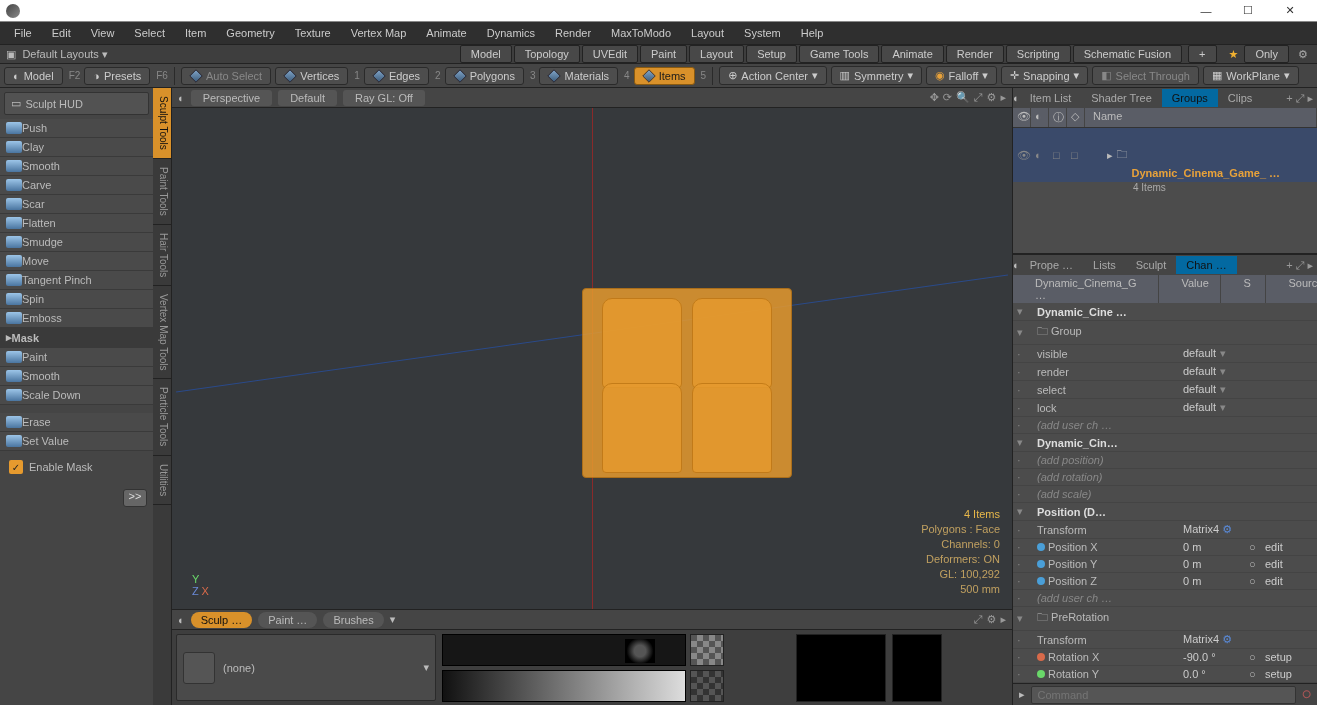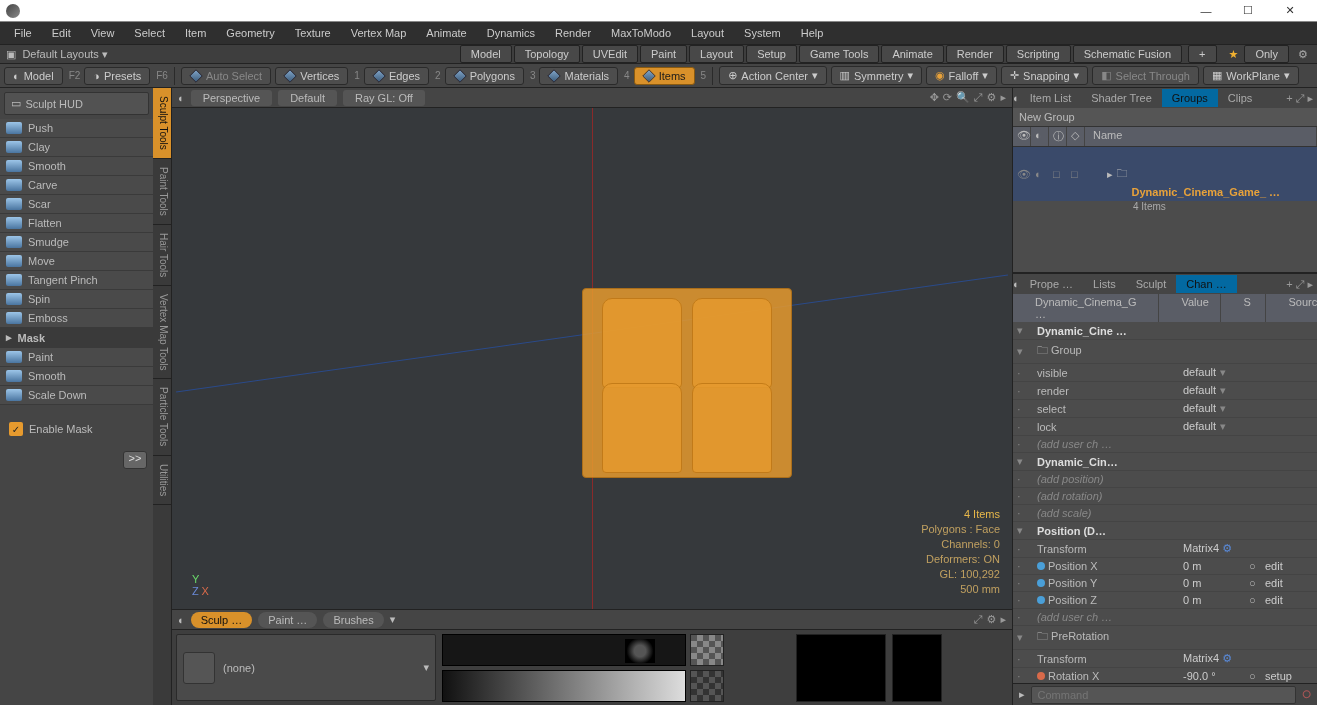--- a/index.html
+++ b/index.html
@@ -24,21 +24,21 @@
 .pill .cube { width:12px;height:12px; background:linear-gradient(135deg,#7fa3c7,#3d5d7d); border:1px solid #223; transform:rotate(45deg) scale(.8); }
 .pill.active { background:#d9912a; color:#1a1a1a; border-color:#8a5a10; }
 .pill.disabled { color:#888; }
 .key { color:#888; margin-left:2px; font-size:10px; }
 .divider { width:1px; height:18px; background:#2a2a2a; margin:0 2px; }
 
 .main { flex:1; display:flex; min-height:0; }
 .leftcol { width:172px; display:flex; background:#454545; border-right:1px solid #222; }
 .toollist { flex:1; display:flex; flex-direction:column; }
 .hud { margin:4px; padding:4px 6px; background:#525252; border:1px solid #333; border-radius:2px; display:flex; align-items:center; gap:4px;}
-.tli { padding:3px 6px; display:flex; align-items:center; gap:6px; border-bottom:1px solid #3a3a3a; background:#4a4a4a; }
+.tli { padding:3px 6px; display:flex; align-items:center; gap:0; border-bottom:1px solid #3a3a3a; background:#4a4a4a; }
 .tli .tic { width:16px; height:12px; background:linear-gradient(#9cc5e8,#4a75a0); border-radius:2px; }
 .tli.sep { background:#3a3a3a; font-weight:bold; }
 .sqbtn { width:24px; height:18px; background:#666; border:1px solid #333; border-radius:3px; margin:6px 6px 0 auto; text-align:center; color:#ddd; }
 .enable { display:flex; align-items:center; gap:6px; margin:6px; padding:3px; }
 .chk { width:14px; height:14px; background:#e69a2e; border-radius:2px; display:flex; align-items:center; justify-content:center; color:#222; font-size:10px; }
 .sidetabs { width:18px; background:#3a3a3a; display:flex; flex-direction:column; }
 .stab { writing-mode:vertical-rl; padding:8px 2px; text-align:center; font-size:10px; color:#999; border-bottom:1px solid #222; }
 .stab.active { background:#d9912a; color:#111; }
 
 .vpwrap { flex:1; display:flex; flex-direction:column; min-width:0; }
@@ -293,20 +293,30 @@
           <div class="tli">
             <span class="tic"></span>
             <span>Smooth</span>
           </div>
           <div class="tli">
             <span class="tic"></span>
             <span>Scale Down</span>
           </div>
         </div>
       <div style="height:8px"></div>
+      <div id="tools3">
+          <div class="tli">
+            <span class="tic"></span>
+            <span>Erase</span>
+          </div>
+          <div class="tli">
+            <span class="tic"></span>
+            <span>Set Value</span>
+          </div>
+        </div>
       <div class="enable">
         <span class="chk">✓</span>
         <span>Enable Mask</span>
       </div>
       <div class="sqbtn">&gt;&gt;</div>
     </div>
     <div class="sidetabs" id="sidetabs">
         <div class="stab active">Sculpt Tools</div>
         <div class="stab">Paint Tools</div>
         <div class="stab">Hair Tools</div>
@@ -395,21 +405,20 @@
       <span class="ptab">Item List</span>
       <span class="ptab">Shader Tree</span>
       <span class="ptab active">Groups</span>
       <span class="ptab">Clips</span>
       <div class="ptools">
           <span>+</span>
           <span>⤢</span>
           <span>▸</span>
         </div>
     </div>
-    <div class="newgrp">New Group</div>
     <div class="ghead">
       <div style="width:18px">👁</div>
       <div style="width:18px">◐</div>
         <div style="width:18px">ⓘ</div>
         <div style="width:18px">◇</div>
       <div style="flex:1;padding-left:8px">Name</div>
     </div>
     <div class="grow sel">
       <span class="eye">👁</span>
       <span class="eye">◐</span>

